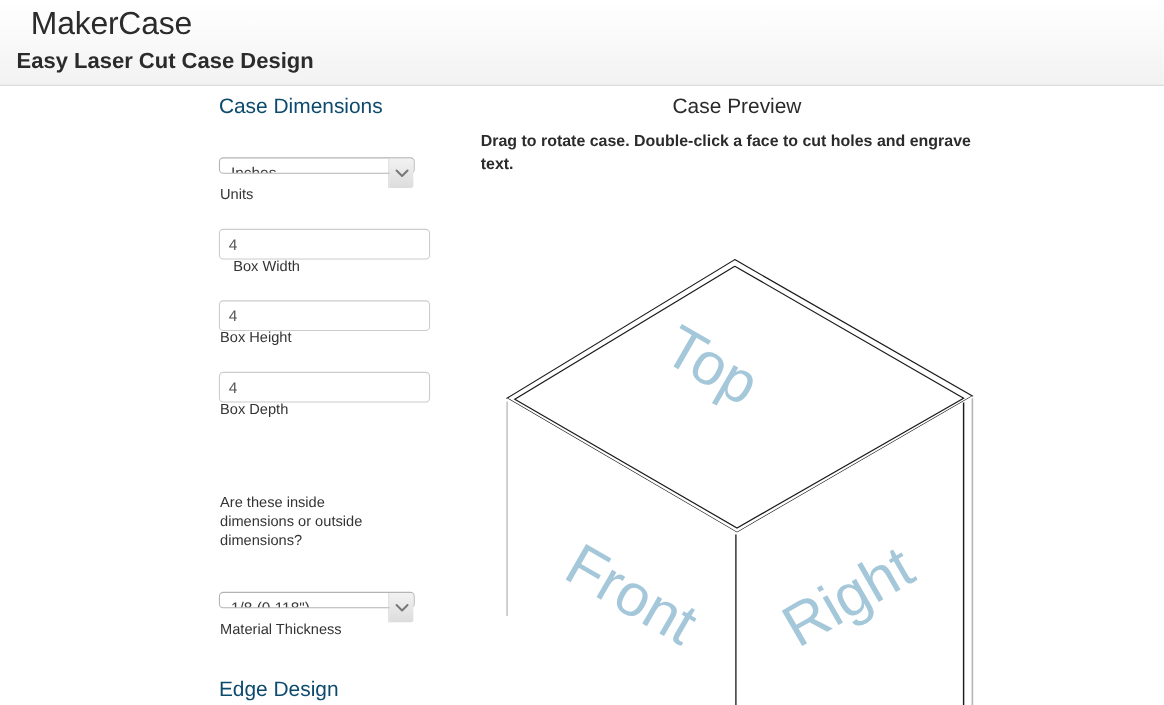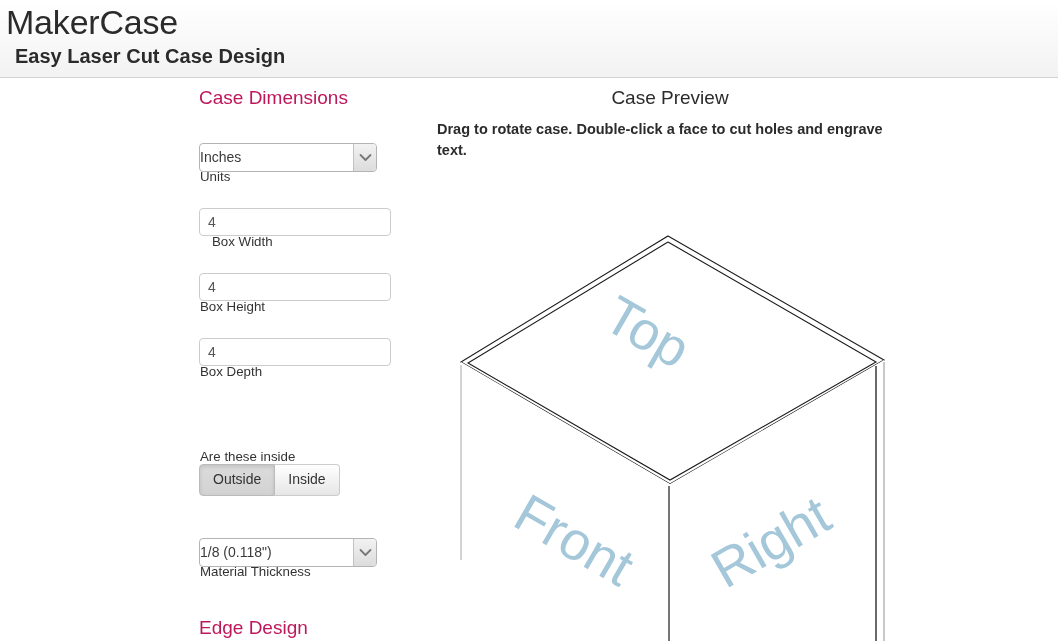--- a/index.html
+++ b/index.html
@@ -15,22 +15,22 @@
   
   #app-header {
     position: absolute;
     left: 0; top: 0;
     width: 1058px; height: 78px;
     background: linear-gradient(to bottom, #ffffff 0%, #fbfbfb 35%, #f2f2f2 100%);
     border-bottom: 1px solid #d4d4d4;
   }
   #app-title {
     position: absolute;
-    left: 6px; top: 2px;
-    font-size: 34px;
+    left: 28px; top: 2px;
+    font-size: 29px;
     font-weight: normal;
     line-height: 40px;
     color: #2b2b2b;
     letter-spacing: -0.2px;
   }
   #app-subtitle {
     position: absolute;
     left: 15px; top: 44px;
     font-size: 20px;
     font-weight: bold;
@@ -40,21 +40,21 @@
 
   
   #form-column {
     position: absolute;
     left: 199px; top: 78px;
     width: 215px; height: 563px;
   }
   .section-heading {
     font-size: 19px;
     font-weight: normal;
-    color: #be185d;
+    color: #0c4a6e;
     margin: 0;
     line-height: 22px;
   }
   .field-label {
     font-size: 13.3px;
     color: #333333;
     line-height: 17px;
     margin-top: 48px;
   }
   .text-input {
@@ -71,27 +71,28 @@
     outline: none;
   }
   .select-wrap {
     position: relative;
     width: 178px;
     height: 29px;
   }
   .select-box {
     position: absolute;
     left: 0; top: 0;
-    width: 178px; height: 29px;
+    width: 178px; height: 15px;
     background: #ffffff;
     border: 1px solid #b4b4b4;
     border-radius: 4px;
     font-size: 14px;
     color: #3a3a3a;
     line-height: 27px;
+    padding-left: 10px;
     white-space: nowrap;
     overflow: hidden;
   }
   .select-arrow {
     position: absolute;
     right: 1px; top: 1px;
     width: 23px; height: 27px;
     background: linear-gradient(to bottom, #f2f2f2 0%, #dcdcdc 100%);
     border-left: 1px solid #c2c2c2;
     border-radius: 0 3px 3px 0;
@@ -183,24 +184,20 @@
   <div class="field-label" style="position:absolute; left:13px; top:107px;">Box Width</div>
   <input class="text-input" style="position: absolute; left: 0px; top: 130px;" type="text" value="4">
 
   <div class="field-label" style="position:absolute; left:1px; top:172px;">Box Height</div>
   <input class="text-input" style="position: absolute; left: 0px; top: 195px;" type="text" value="4">
 
   <div class="field-label" style="position:absolute; left:1px; top:237px;">Box Depth</div>
   <input class="text-input" style="position: absolute; left: 0px; top: 260px;" type="text" value="4">
 
   <div class="field-label" style="position:absolute; left:1px; top:322px; width:150px;">Are these inside dimensions or outside dimensions?</div>
-  <div class="btn-group" style="position:absolute; left:0px; top:386px;">
-    <button class="btn active">Outside</button>
-    <button class="btn">Inside</button>
-  </div>
 
   <div class="field-label" style="position:absolute; left:1px; top:437px;">Material Thickness</div>
   <div class="select-wrap" style="position:absolute; left:0px; top:460px;">
     <div class="select-box">1/8 (0.118")</div>
     <div class="select-arrow">
       <svg width="13" height="9" viewBox="0 0 13 9" aria-hidden="true">
         <path d="M1.5 2 L6.5 7 L11.5 2" fill="none" stroke="#777777" stroke-width="1.8" stroke-linecap="round" stroke-linejoin="round"></path>
       </svg>
     </div>
   </div>

